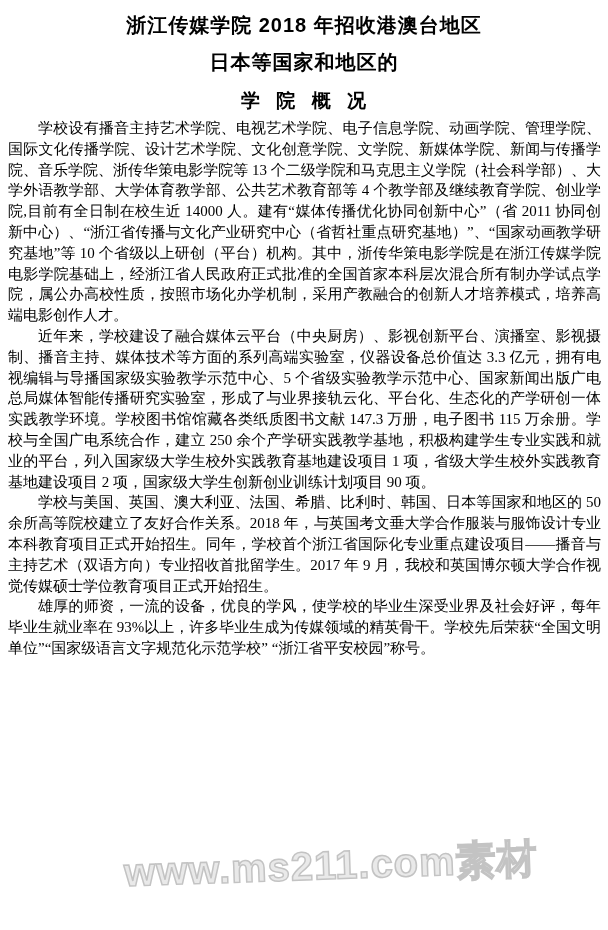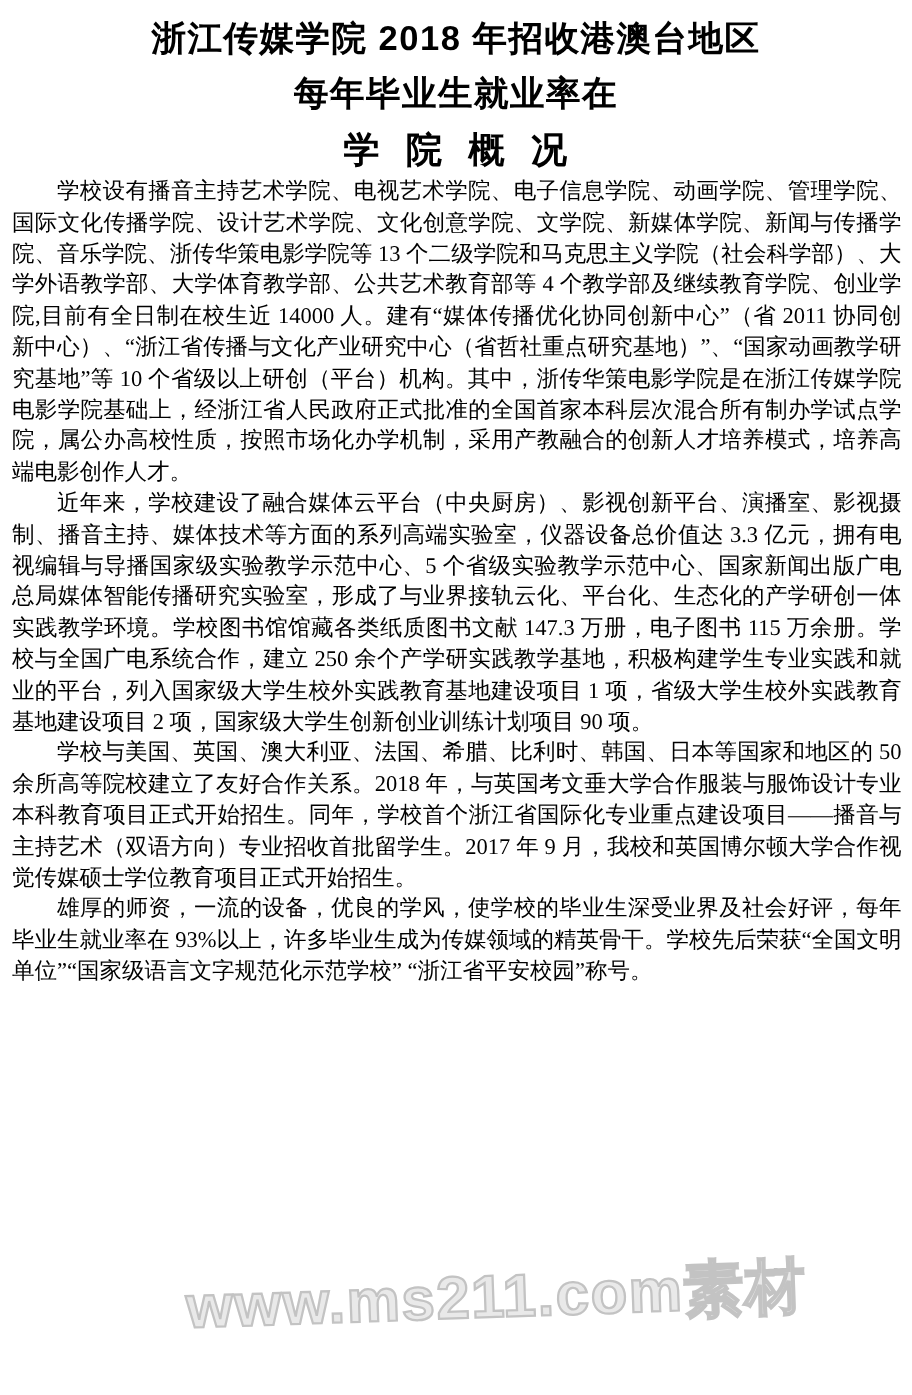--- a/index.html
+++ b/index.html
@@ -5,27 +5,27 @@
   html, body { margin: 0; padding: 0; }
   body {
     width: 608px; height: 930px;
     background: #ffffff; color: #000000;
     font-family: "Liberation Serif", "DejaVu Serif", serif;
     position: relative; overflow: hidden;
   }
   .page { position: relative; width: 608px; height: 930px; }
   .title-line {
     font-family: "Liberation Sans", "DejaVu Sans", sans-serif;
-    font-weight: bold; font-size: 23px; line-height: 37px;
+    font-weight: bold; font-size: 20px; line-height: 37px;
     text-align: center; letter-spacing: 1px;
   }
   .title-block { padding-top: 7px; }
   .section-heading {
     font-family: "Liberation Sans", "DejaVu Sans", sans-serif;
-    font-weight: bold; font-size: 24px; line-height: 29px;
+    font-weight: bold; font-size: 19px; line-height: 29px;
     text-align: center; word-spacing: 9px; letter-spacing: 1px;
     margin-top: 5px;
   }
   .body-text { padding: 3px 7px 0 8px; }
   .body-text p {
     margin: 0; font-size: 15px; line-height: 20.8px;
     text-align: justify; text-indent: 2em;
   }
   .watermark {
     position: absolute; left: 124px; top: 843px;
@@ -38,21 +38,21 @@
     pointer-events: none;
   }
 </style>
 </head>
 <body>
 
 <div class="page">
 
   <div class="title-block">
     <div class="title-line">浙江传媒学院 2018 年招收港澳台地区</div>
-    <div class="title-line">每年毕业生就业率在</div>
+    <div class="title-line">日本等国家和地区的</div>
   </div>
 
   <div class="section-heading">学 院 概 况</div>
 
   <div class="body-text">
     <p>学校设有播音主持艺术学院、电视艺术学院、电子信息学院、动画学院、管理学院、国际文化传播学院、设计艺术学院、文化创意学院、文学院、新媒体学院、新闻与传播学院、音乐学院、浙传华策电影学院等 13 个二级学院和马克思主义学院（社会科学部）、大学外语教学部、大学体育教学部、公共艺术教育部等 4 个教学部及继续教育学院、创业学院,目前有全日制在校生近 14000 人。建有“媒体传播优化协同创新中心”（省 2011 协同创新中心）、“浙江省传播与文化产业研究中心（省哲社重点研究基地）”、“国家动画教学研究基地”等 10 个省级以上研创（平台）机构。其中，浙传华策电影学院是在浙江传媒学院电影学院基础上，经浙江省人民政府正式批准的全国首家本科层次混合所有制办学试点学院，属公办高校性质，按照市场化办学机制，采用产教融合的创新人才培养模式，培养高端电影创作人才。</p>
     <p>近年来，学校建设了融合媒体云平台（中央厨房）、影视创新平台、演播室、影视摄制、播音主持、媒体技术等方面的系列高端实验室，仪器设备总价值达 3.3 亿元，拥有电视编辑与导播国家级实验教学示范中心、5 个省级实验教学示范中心、国家新闻出版广电总局媒体智能传播研究实验室，形成了与业界接轨云化、平台化、生态化的产学研创一体实践教学环境。学校图书馆馆藏各类纸质图书文献 147.3 万册，电子图书 115 万余册。学校与全国广电系统合作，建立 250 余个产学研实践教学基地，积极构建学生专业实践和就业的平台，列入国家级大学生校外实践教育基地建设项目 1 项，省级大学生校外实践教育基地建设项目 2 项，国家级大学生创新创业训练计划项目 90 项。</p>
     <p>学校与美国、英国、澳大利亚、法国、希腊、比利时、韩国、日本等国家和地区的 50 余所高等院校建立了友好合作关系。2018 年，与英国考文垂大学合作服装与服饰设计专业本科教育项目正式开始招生。同年，学校首个浙江省国际化专业重点建设项目——播音与主持艺术（双语方向）专业招收首批留学生。2017 年 9 月，我校和英国博尔顿大学合作视觉传媒硕士学位教育项目正式开始招生。</p>
     <p>雄厚的师资，一流的设备，优良的学风，使学校的毕业生深受业界及社会好评，每年毕业生就业率在 93%以上，许多毕业生成为传媒领域的精英骨干。学校先后荣获“全国文明单位”“国家级语言文字规范化示范学校” “浙江省平安校园”称号。</p>
   </div>

